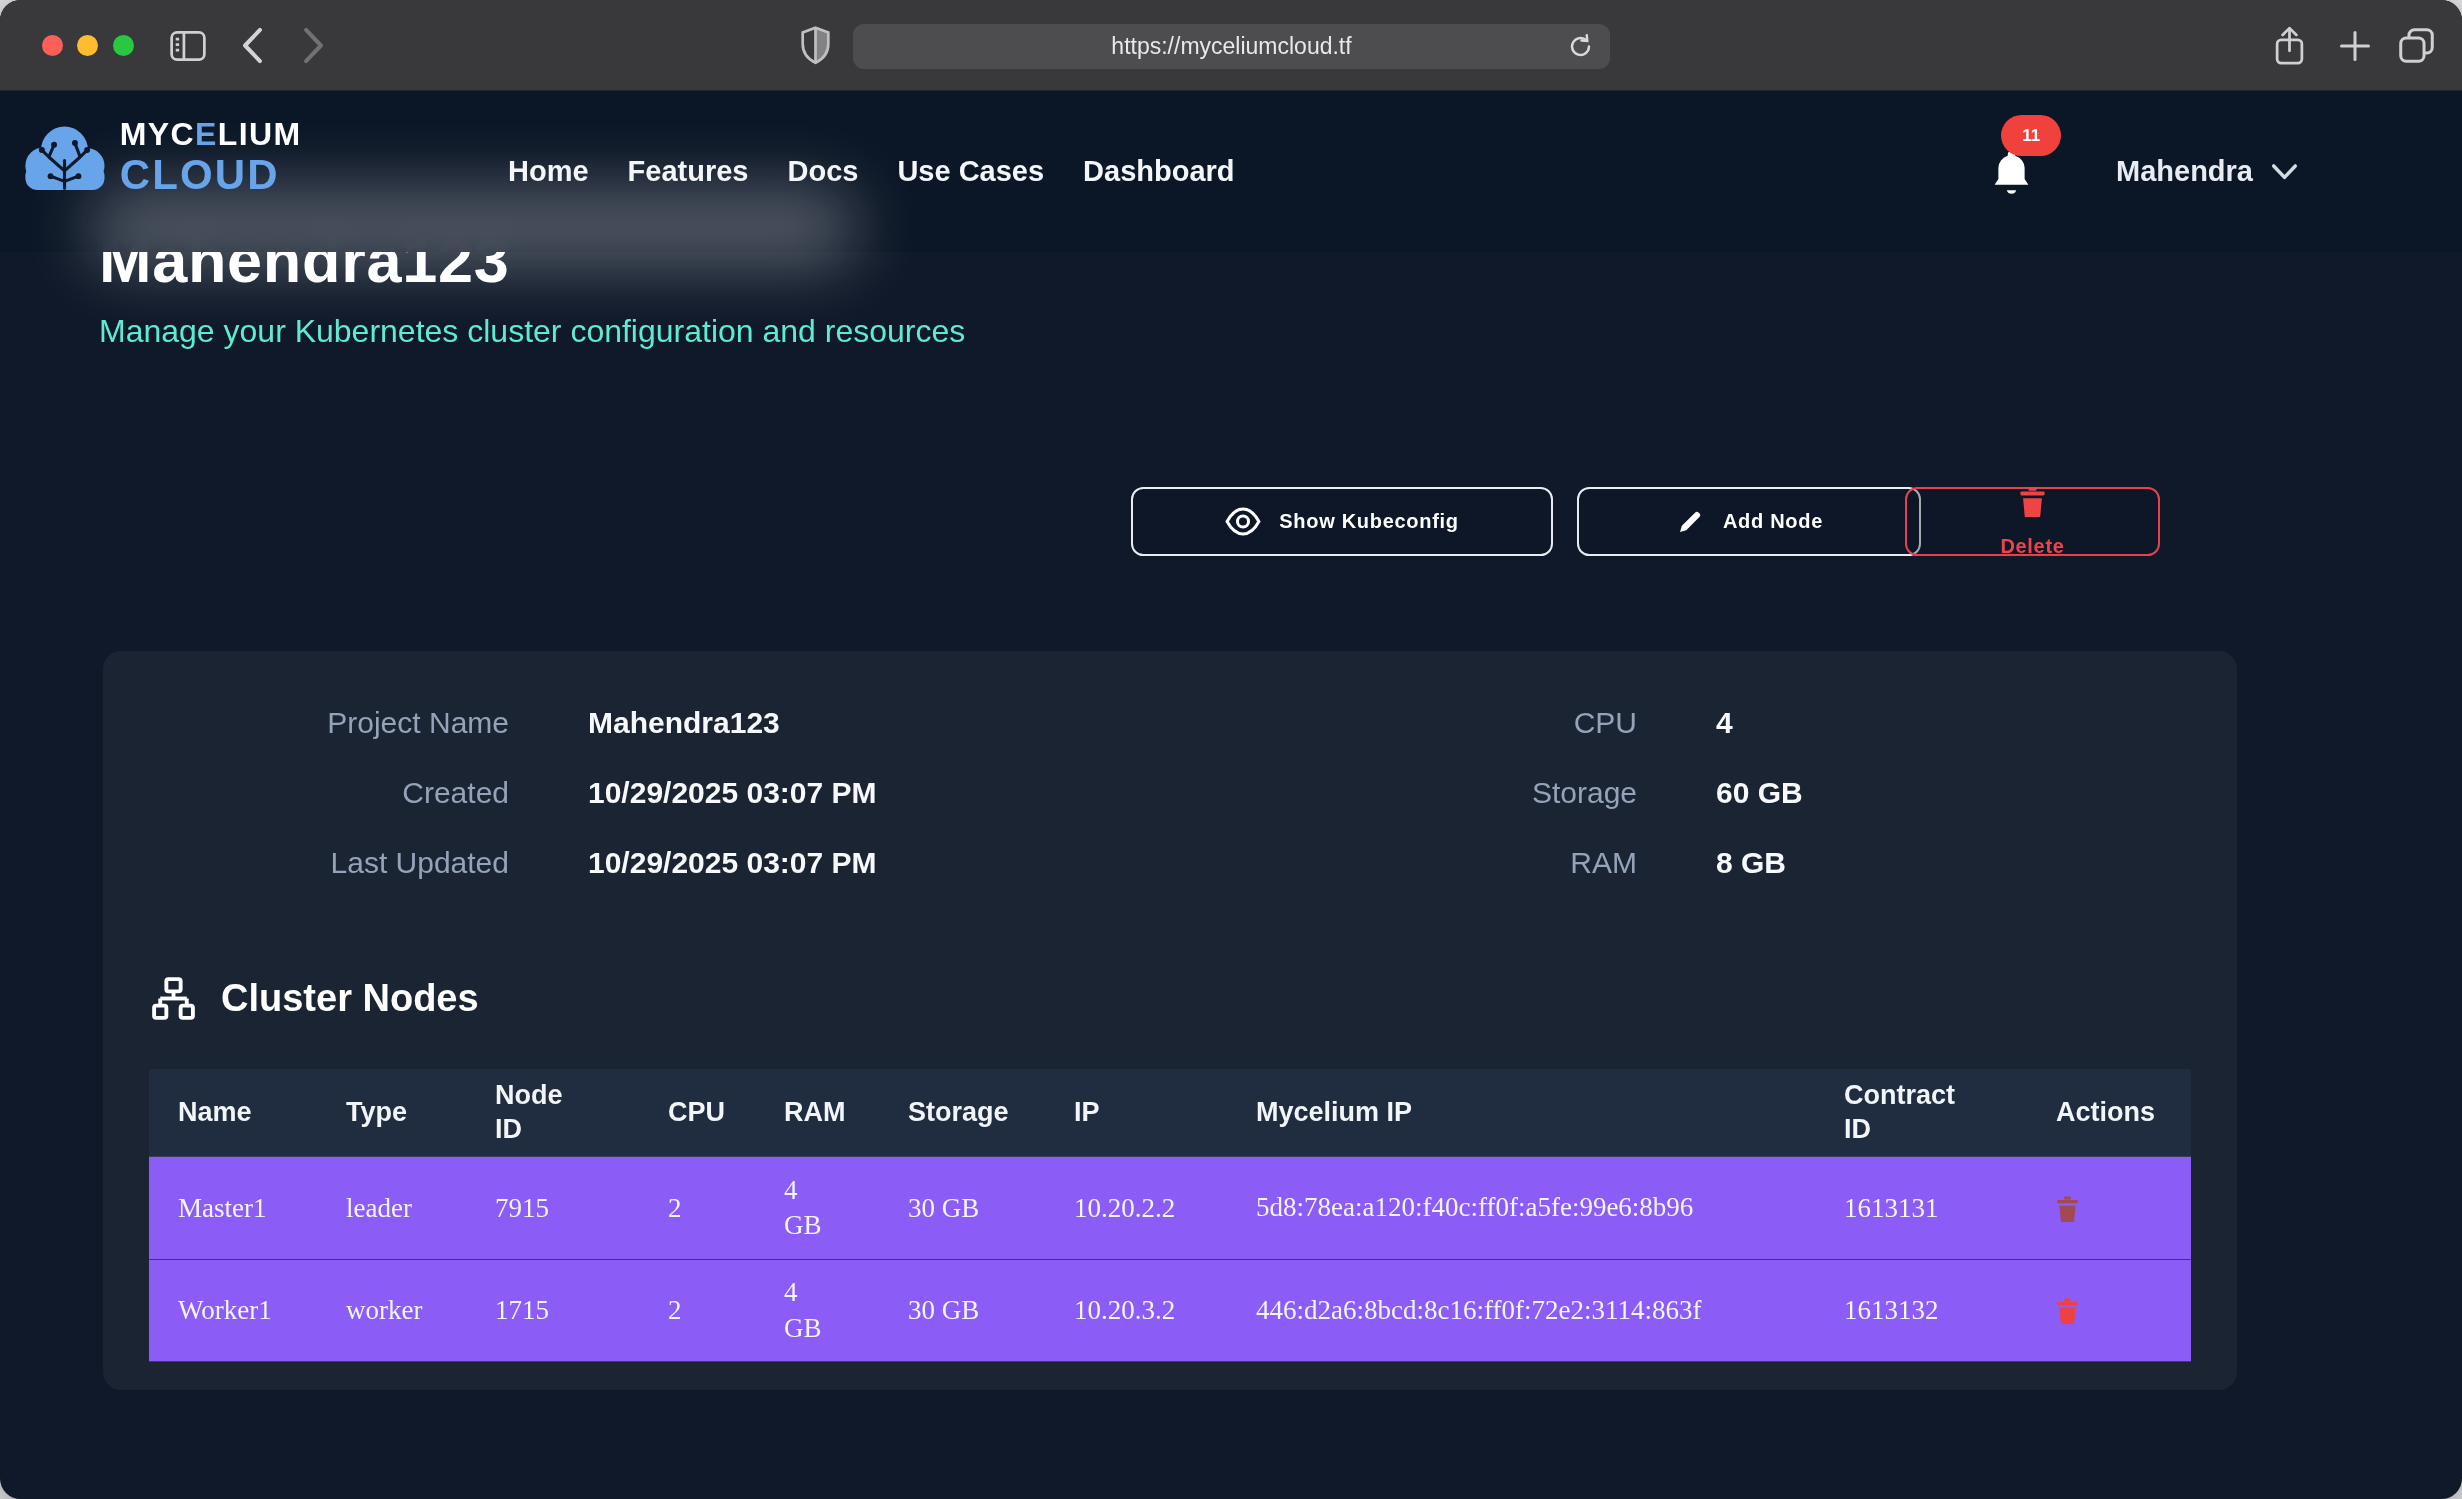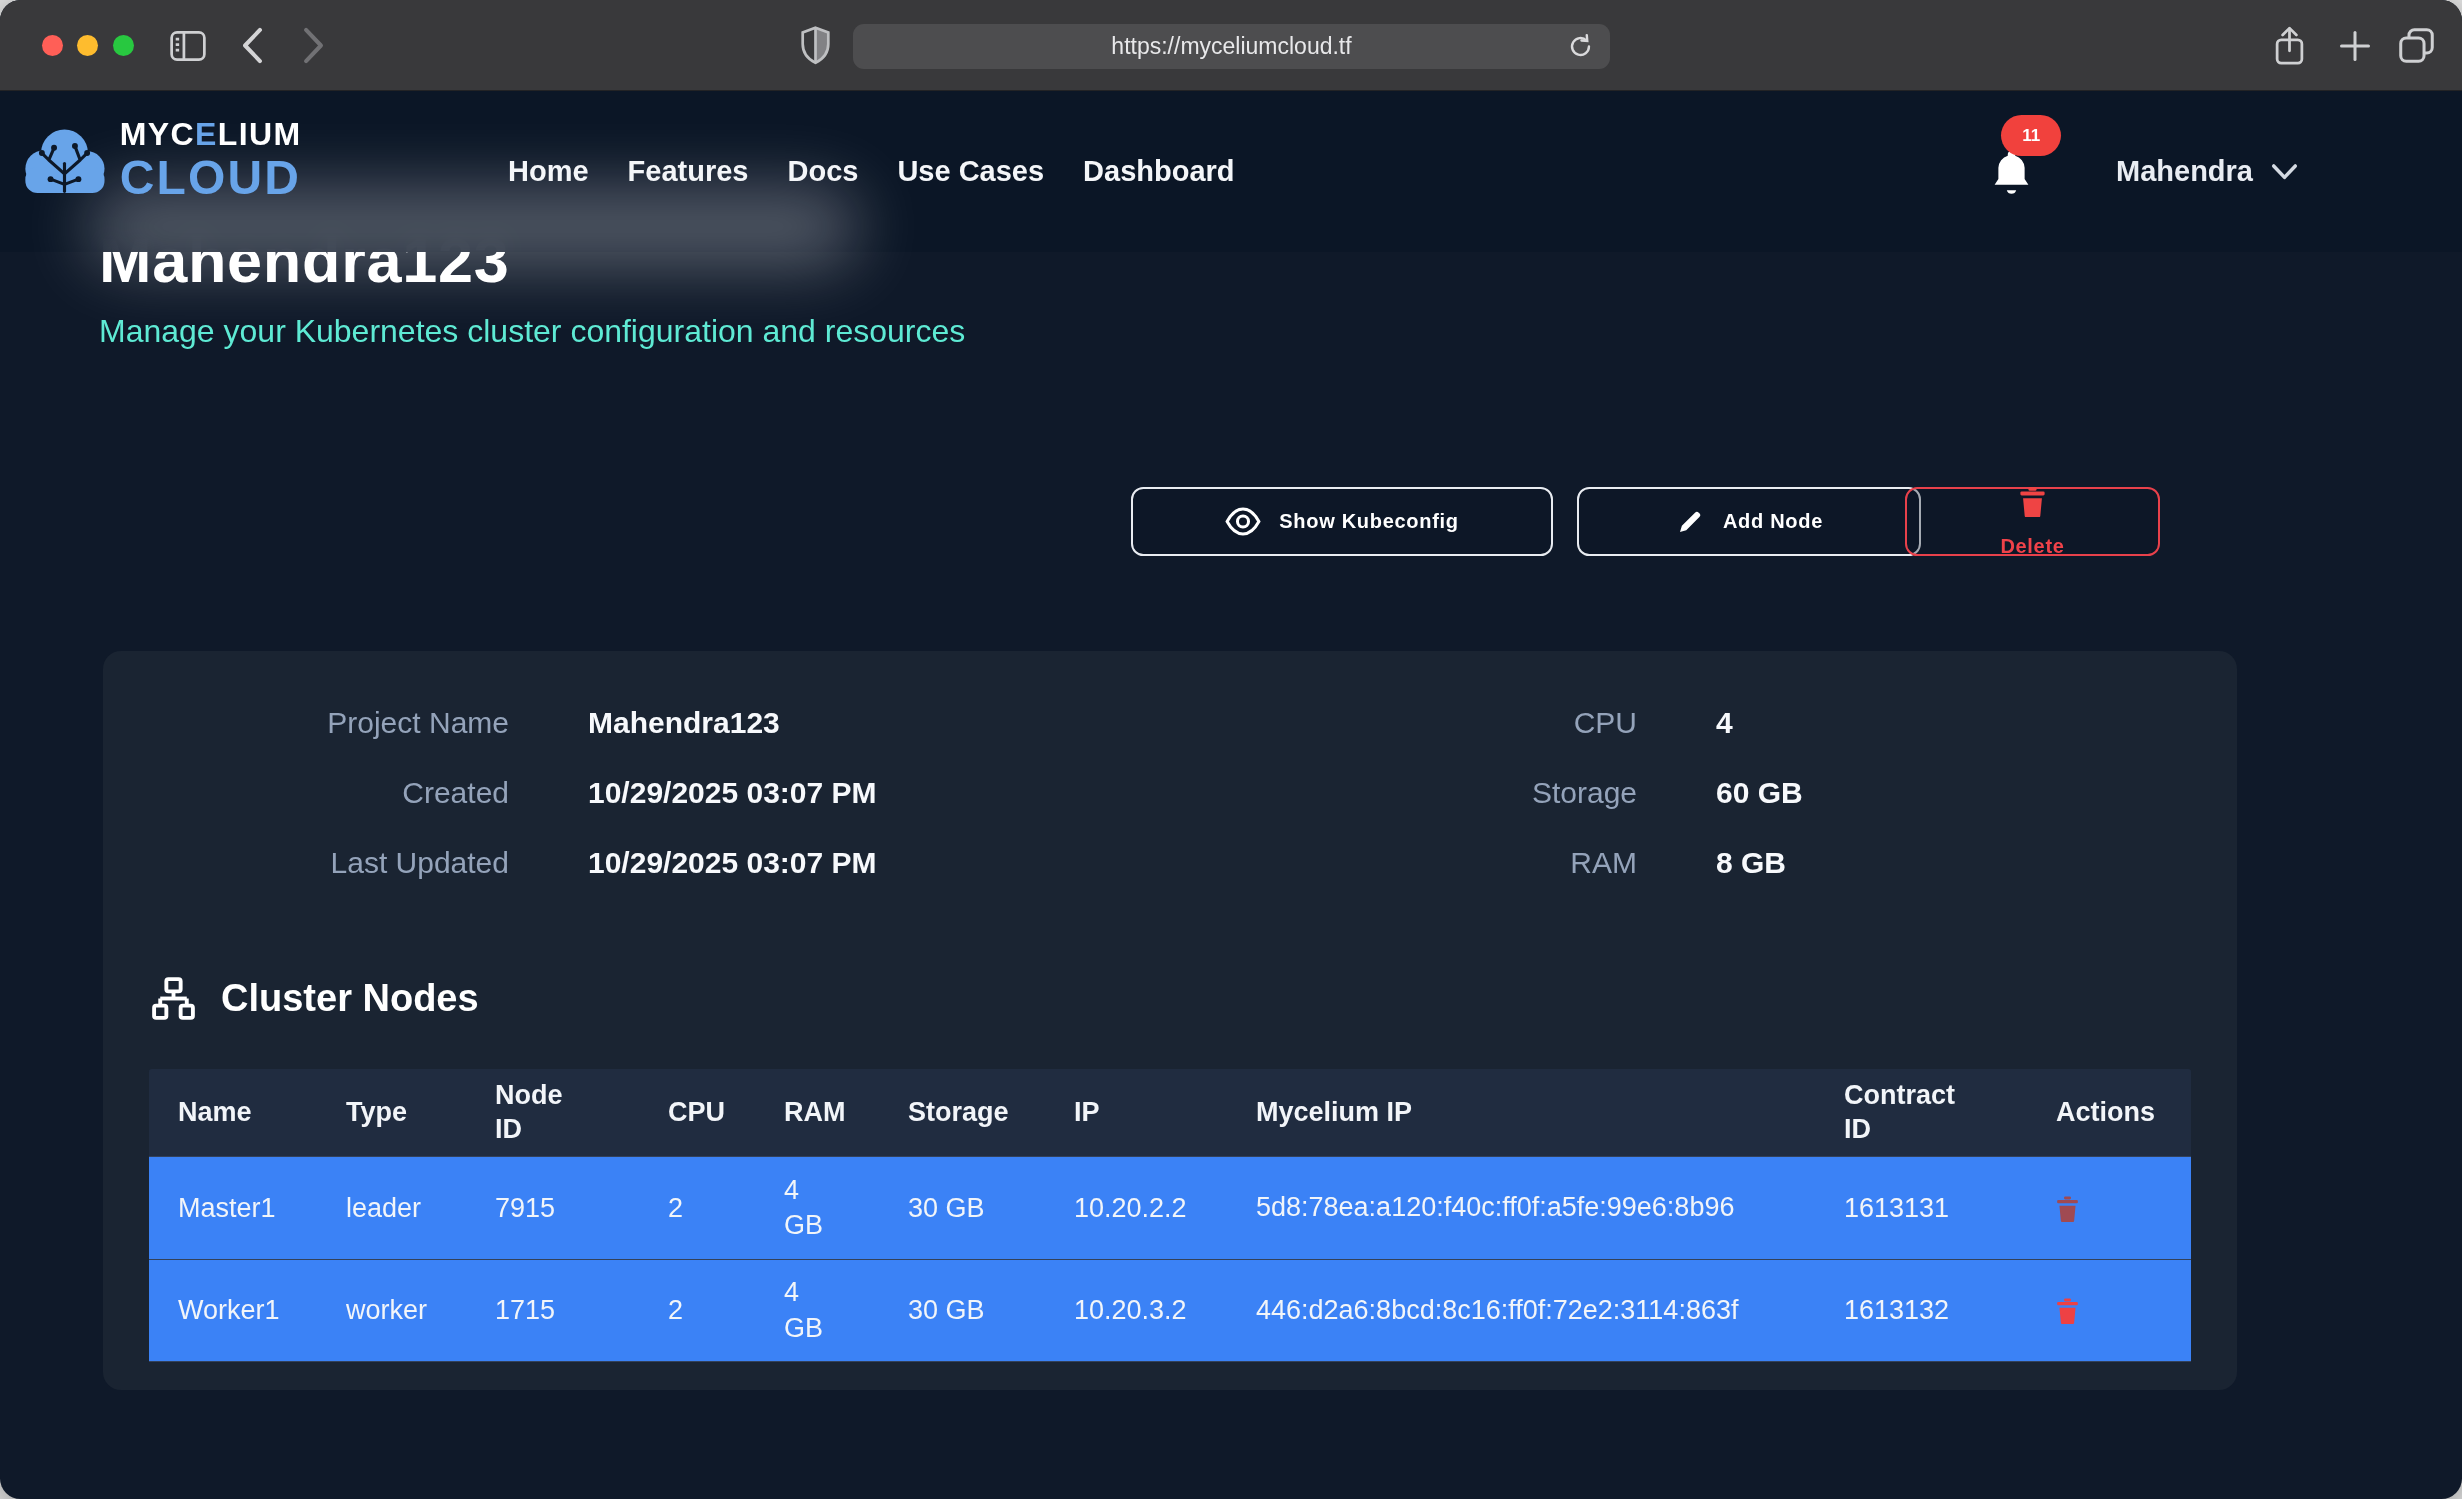--- a/index.html
+++ b/index.html
@@ -14,21 +14,21 @@
   .urlbar { position:absolute; left:853px; top:24px; width:757px; height:45px; background:#4d4d4f; border-radius:11px; display:flex; align-items:center; justify-content:center; color:#e8e8ea; font-size:23px; }
   .urlbar .reload { position:absolute; right:15px; top:6.8px; color:#dadadc; }
 
   
   .site-header { position:absolute; left:0; right:0; top:91px; height:161px; background:rgba(11,22,39,0.96); z-index:5; backdrop-filter:blur(9.6px); }
   .smudge { position:absolute; left:87px; top:96px; width:772px; height:79px; background:rgba(255,255,255,0.30); filter:blur(33px); border-radius:48px; }
   .logo { position:absolute; left:20.5px; top:27px; display:flex; align-items:center; gap:12.3px; }
   .logo-text { line-height:1; }
   .logo-top { font-size:32px; font-weight:bold; color:#ffffff; letter-spacing:1.4px; }
   .logo-top .mid-e { color:#68a4e9; }
-  .logo-bottom { font-size:48px; font-weight:bold; color:#68a4e9; letter-spacing:2.1px; margin-top:4.1px; }
+  .logo-bottom { font-size:42px; font-weight:bold; color:#68a4e9; letter-spacing:2.1px; margin-top:4.1px; }
   .nav { position:absolute; left:508px; top:0; height:161px; display:flex; align-items:center; gap:39px; }
   .nav a { color:#f4f6f9; font-size:29px; font-weight:bold; text-decoration:none; }
   .header-right { position:absolute; right:164px; top:0; height:161px; display:flex; align-items:center; gap:79px; }
   .bell-wrap { position:relative; width:48px; height:55px; background:none; border:none; color:#fff; }
   .badge { position:absolute; top:-29px; left:12.3px; min-width:60px; height:41px; background:#f1413d; border-radius:22px; color:#fff; font-size:17px; font-weight:bold; display:flex; align-items:center; justify-content:center; }
   .user { display:flex; align-items:center; gap:18px; background:none; border:none; color:#e9edf3; font-size:29px; font-weight:600; }
 
   
   .page-title { position:absolute; left:99px; top:224px; z-index:1; color:#ffffff; font-size:63px; font-weight:bold; letter-spacing:0.7px; }
   .page-sub { position:absolute; left:99px; top:313px; color:#5eead4; font-size:32px; }
@@ -50,21 +50,21 @@
   .info-row .val { margin-left:79px; color:#f7f9fc; font-size:30px; font-weight:600; white-space:nowrap; }
 
   .cluster-head { position:absolute; left:46px; top:323px; display:flex; align-items:center; gap:23px; color:#fff; }
   .cluster-head h2 { font-size:38px; font-weight:bold; color:#fff; }
 
   .ntable { position:absolute; left:46px; top:418px; width:2042px; }
   .trow { display:grid; grid-template-columns:168px 149px 173px 116px 124px 166px 182px 588px 212px 163px; align-items:center; }
   .trow > div { padding-left:29px; font-size:27px; color:#f2f5f9; }
   .thead { background:#202c40; min-height:87px; border-radius:2.7px 2.7px 0 0; }
   .thead > div { font-weight:bold; line-height:1.25; }
-  .tbody-row { background:#3b82f6; min-height:103px; border-top:1.4px solid #33415a; }
+  .tbody-row { background:#8b5cf6; min-height:103px; border-top:1.4px solid #33415a;font-family:Liberation Serif, serif; }
   .ntable .tbody-row:last-child { border-bottom:1.4px solid #33415a; }
   .w-narrow { display:inline-block; width:82px; }
   .w-contract { display:inline-block; width:126px; }
   .w-ram { display:inline-block; width:44px; line-height:1.3; }
   .cell-myc { word-break:break-all; padding-right:48px; line-height:1.45; }
   .trash-btn { background:none; border:none; display:flex; align-items:center; }
   .trash-muted  { color:#a04a52; }
   .trash-bright { color:#ee4144; }
 
   svg { display:block; }

